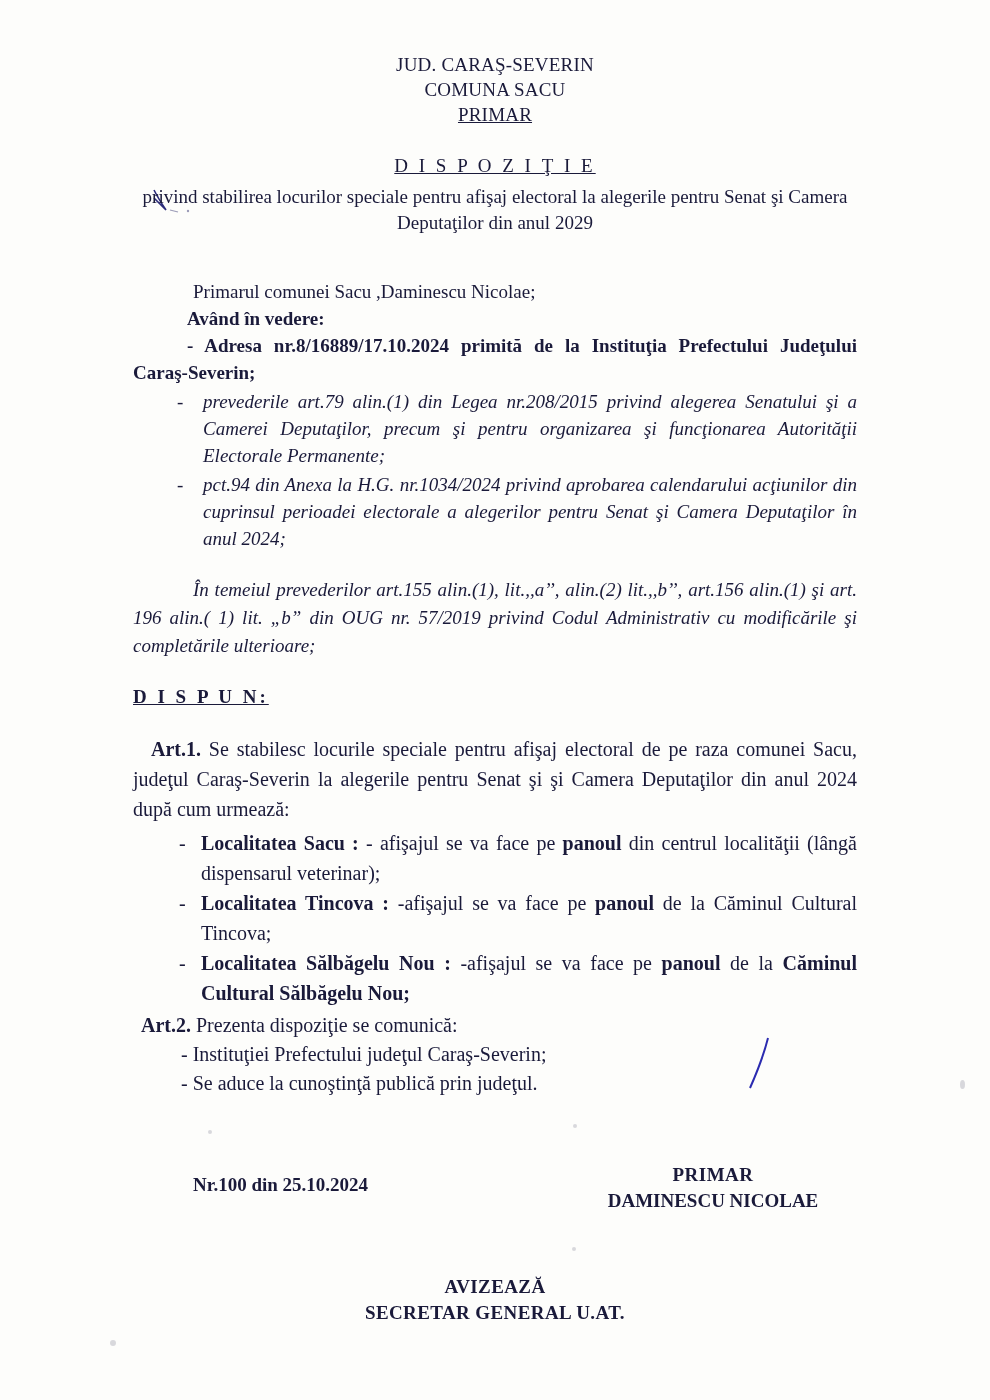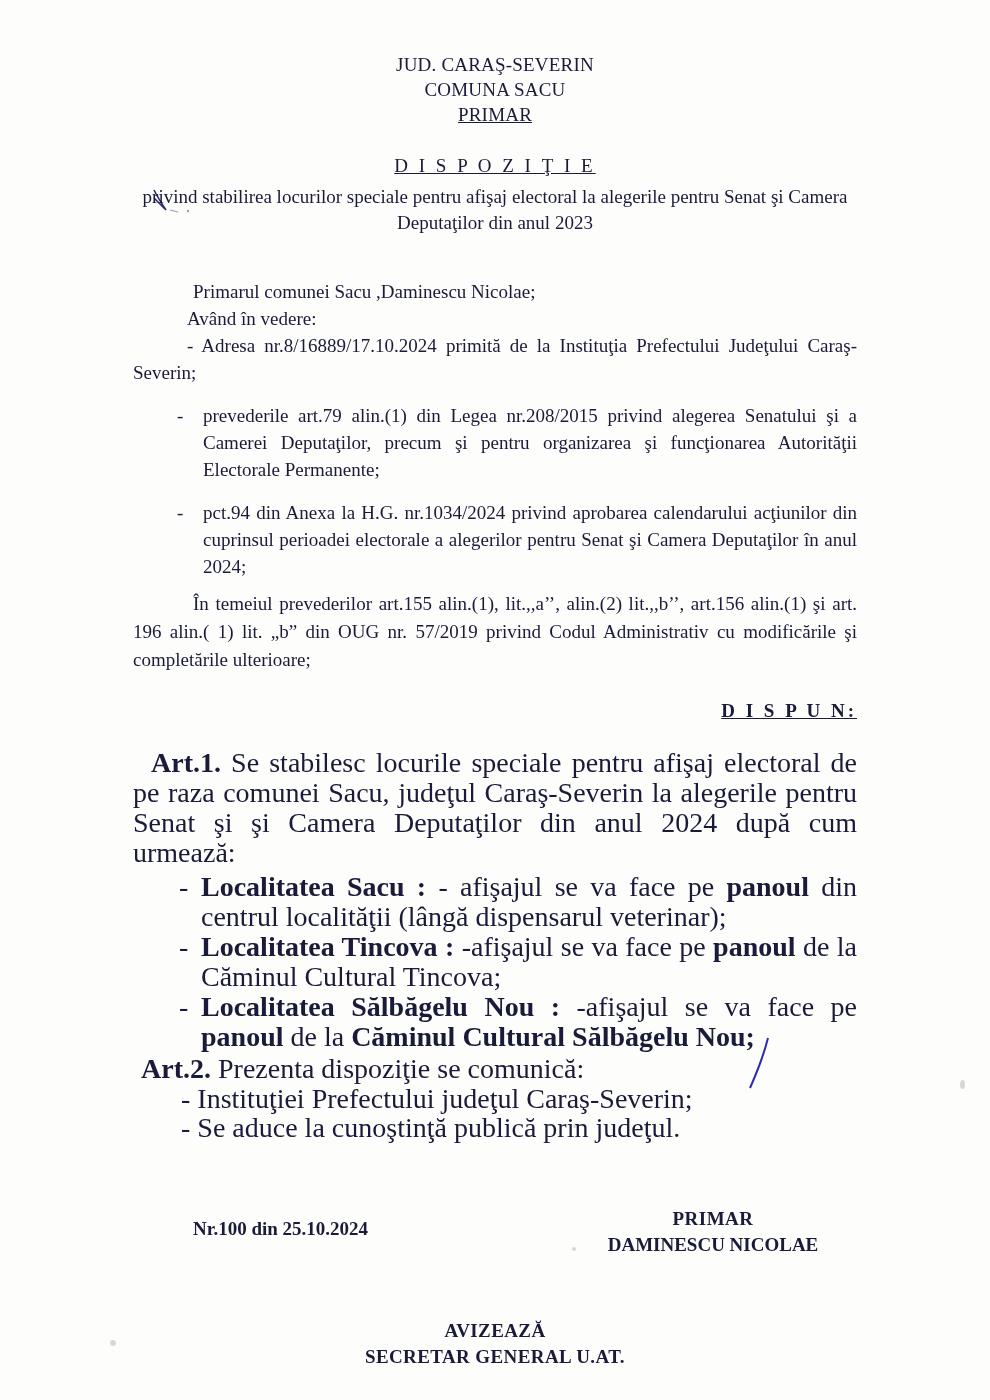--- a/index.html
+++ b/index.html
@@ -50,55 +50,57 @@
     line-height: 26px;
     text-align: center;
   }
   .body-block {
     margin-top: 42px;
     font-size: 19px;
     line-height: 27px;
     text-align: justify;
   }
   .indent-1 { text-indent: 60px; }
-  .indent-sm { text-indent: 54px; }
+  .indent-sm { text-indent: 54px; font-weight: bold; }
   ul.dashlist {
     list-style: none;
     margin: 0;
     padding: 0;
   }
   ul.dashlist > li {
     position: relative;
     padding-left: 70px;
-    margin-top: 16px;
+    margin-top: 2px;
     text-align: justify;
     line-height: 27px;
+    font-style: italic;
   }
   ul.dashlist > li:before {
     content: "-";
     position: absolute;
     left: 44px;
     top: 0;
   }
   .temei {
-    margin-top: 10px;
+    margin-top: 24px;
     text-align: justify;
     line-height: 28px;
+    font-style: italic;
   }
   .dispun {
     margin-top: 26px;
-    text-align: right;
+    text-align: left;
     font-size: 19px;
     font-weight: bold;
     letter-spacing: 3px;
     text-decoration: underline;
   }
   .art-block {
     margin-top: 26px;
-    font-size: 28px;
+    font-size: 20px;
     line-height: 30px;
     text-align: justify;
   }
   .art-block .lead {
     text-indent: 18px;
   }
   b { font-weight: bold; }
   ul.loclist {
     list-style: none;
     margin: 4px 0 0 0;
@@ -201,21 +203,21 @@
 
   <div class="content">
 
     <div class="center">
       <div class="head-line">JUD. CARAŞ-SEVERIN</div>
       <div class="head-line">COMUNA SACU</div>
       <div class="head-line head-underline">PRIMAR</div>
     </div>
 
     <div class="title center">D I S P O Z I Ţ I E</div>
-    <div class="subtitle">privind stabilirea locurilor speciale pentru afişaj electoral la alegerile pentru Senat şi Camera Deputaţilor din anul 2023</div>
+    <div class="subtitle">privind stabilirea locurilor speciale pentru afişaj electoral la alegerile pentru Senat şi Camera Deputaţilor din anul 2029</div>
 
     <div class="body-block">
       <div class="indent-1">Primarul comunei  Sacu ,Daminescu Nicolae;</div>
       <div class="indent-sm">Având în vedere:</div>
       <div class="indent-sm">- Adresa nr.8/16889/17.10.2024 primită de la Instituţia Prefectului Judeţului Caraş-Severin;</div>
 
       <ul class="dashlist">
         <li>prevederile art.79 alin.(1) din Legea nr.208/2015 privind alegerea Senatului şi a Camerei Deputaţilor, precum şi pentru organizarea şi funcţionarea Autorităţii Electorale Permanente;</li>
         <li>pct.94 din Anexa la H.G.  nr.1034/2024 privind aprobarea calendarului acţiunilor din cuprinsul perioadei electorale a alegerilor pentru Senat şi Camera Deputaţilor în anul 2024;</li>
       </ul>

